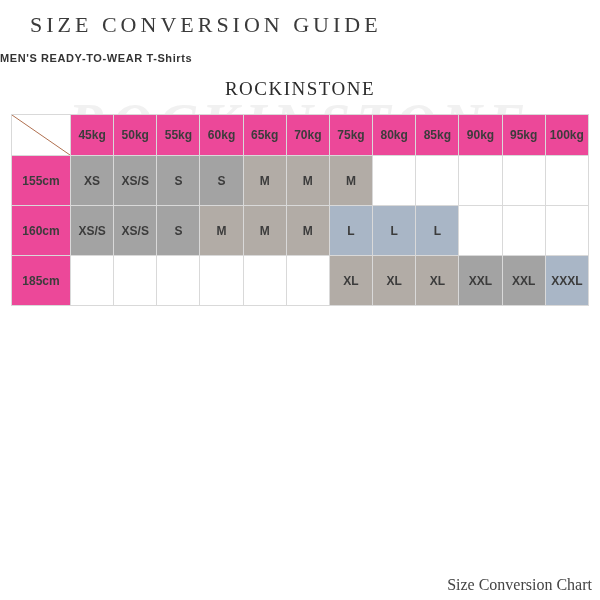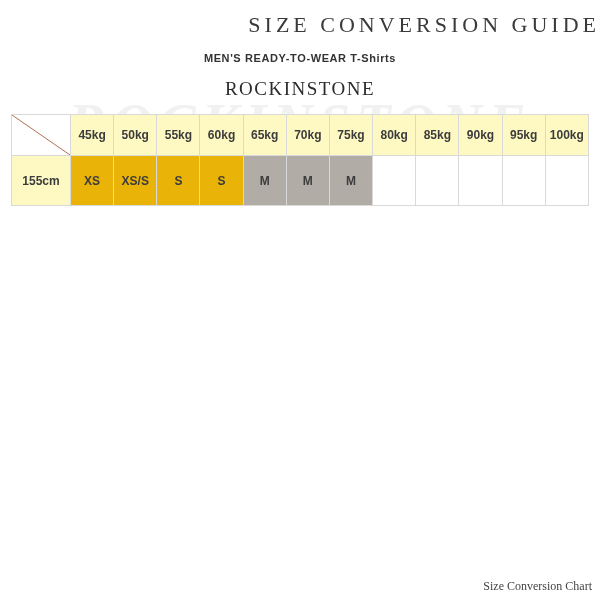--- a/index.html
+++ b/index.html
@@ -33,32 +33,33 @@
     letter-spacing: 6px;
     color: #f1f1f1;
     font-weight: 700;
     font-style: italic;
     white-space: nowrap;
     pointer-events: none;
     user-select: none;
     z-index: 0;
   }
   .title {
-    text-align: right;
+    text-align: left;
     font-family: "Liberation Serif", serif;
     font-size: 22px;
     letter-spacing: 4px;
     color: #3a3a3a;
     padding-top: 12px;
     font-weight: 400;
     position: relative;
     z-index: 2;
+    padding-left: 30px;
   }
   .subtitle {
-    text-align: center;
+    text-align: left;
     font-size: 11px;
     font-weight: bold;
     letter-spacing: 0.6px;
     color: #333;
     margin-top: 14px;
     position: relative;
     z-index: 2;
   }
   .note {
     margin: 12px auto 0 auto;
@@ -112,33 +113,33 @@
   .corner svg {
     position: absolute;
     left: 0; top: 0;
     width: 100%;
     height: 100%;
   }
   thead td, thead th {
     height: 40px !important;
   }
   td.rowhead, th.colhead {
-    background: #fef9c3;
+    background: #ec4899;
     color: #3c3c3c;
   }
   td.c-empty { background: #ffffff; }
-  td.c-light { background: #eab308; }
+  td.c-light { background: #a3a3a3; }
   td.c-grey  { background: #b2aca6; color: #3a3a3a; }
   td.c-blue  { background: #a9b6c6; color: #2f3844; }
   .footer {
     position: absolute;
     right: 8px;
     bottom: 6px;
     font-family: "Liberation Serif", serif;
-    font-size: 12px;
+    font-size: 16px;
     color: #444;
     z-index: 3;
   }
 </style>
 </head>
 <body>
 
 <div class="page">
 
   <div class="watermark">ROCKINSTONE</div>
@@ -178,17 +179,47 @@
           <td class="c-light">S</td>
           <td class="c-grey">M</td>
           <td class="c-grey">M</td>
           <td class="c-grey">M</td>
           <td class="c-empty"></td>
           <td class="c-empty"></td>
           <td class="c-empty"></td>
           <td class="c-empty"></td>
           <td class="c-empty"></td>
         </tr>
+        <tr>
+          <td class="rowhead">160cm</td>
+          <td class="c-light">XS/S</td>
+          <td class="c-light">XS/S</td>
+          <td class="c-light">S</td>
+          <td class="c-grey">M</td>
+          <td class="c-grey">M</td>
+          <td class="c-grey">M</td>
+          <td class="c-blue">L</td>
+          <td class="c-blue">L</td>
+          <td class="c-blue">L</td>
+          <td class="c-empty"></td>
+          <td class="c-empty"></td>
+          <td class="c-empty"></td>
+        </tr>
+        <tr>
+          <td class="rowhead">185cm</td>
+          <td class="c-empty"></td>
+          <td class="c-empty"></td>
+          <td class="c-empty"></td>
+          <td class="c-empty"></td>
+          <td class="c-empty"></td>
+          <td class="c-empty"></td>
+          <td class="c-grey">XL</td>
+          <td class="c-grey">XL</td>
+          <td class="c-grey">XL</td>
+          <td class="c-light">XXL</td>
+          <td class="c-light">XXL</td>
+          <td class="c-blue">XXXL</td>
+        </tr>
       </tbody>
   </table>
 
   <div class="footer">Size Conversion Chart</div>
 </div>
 
 </body></html>

